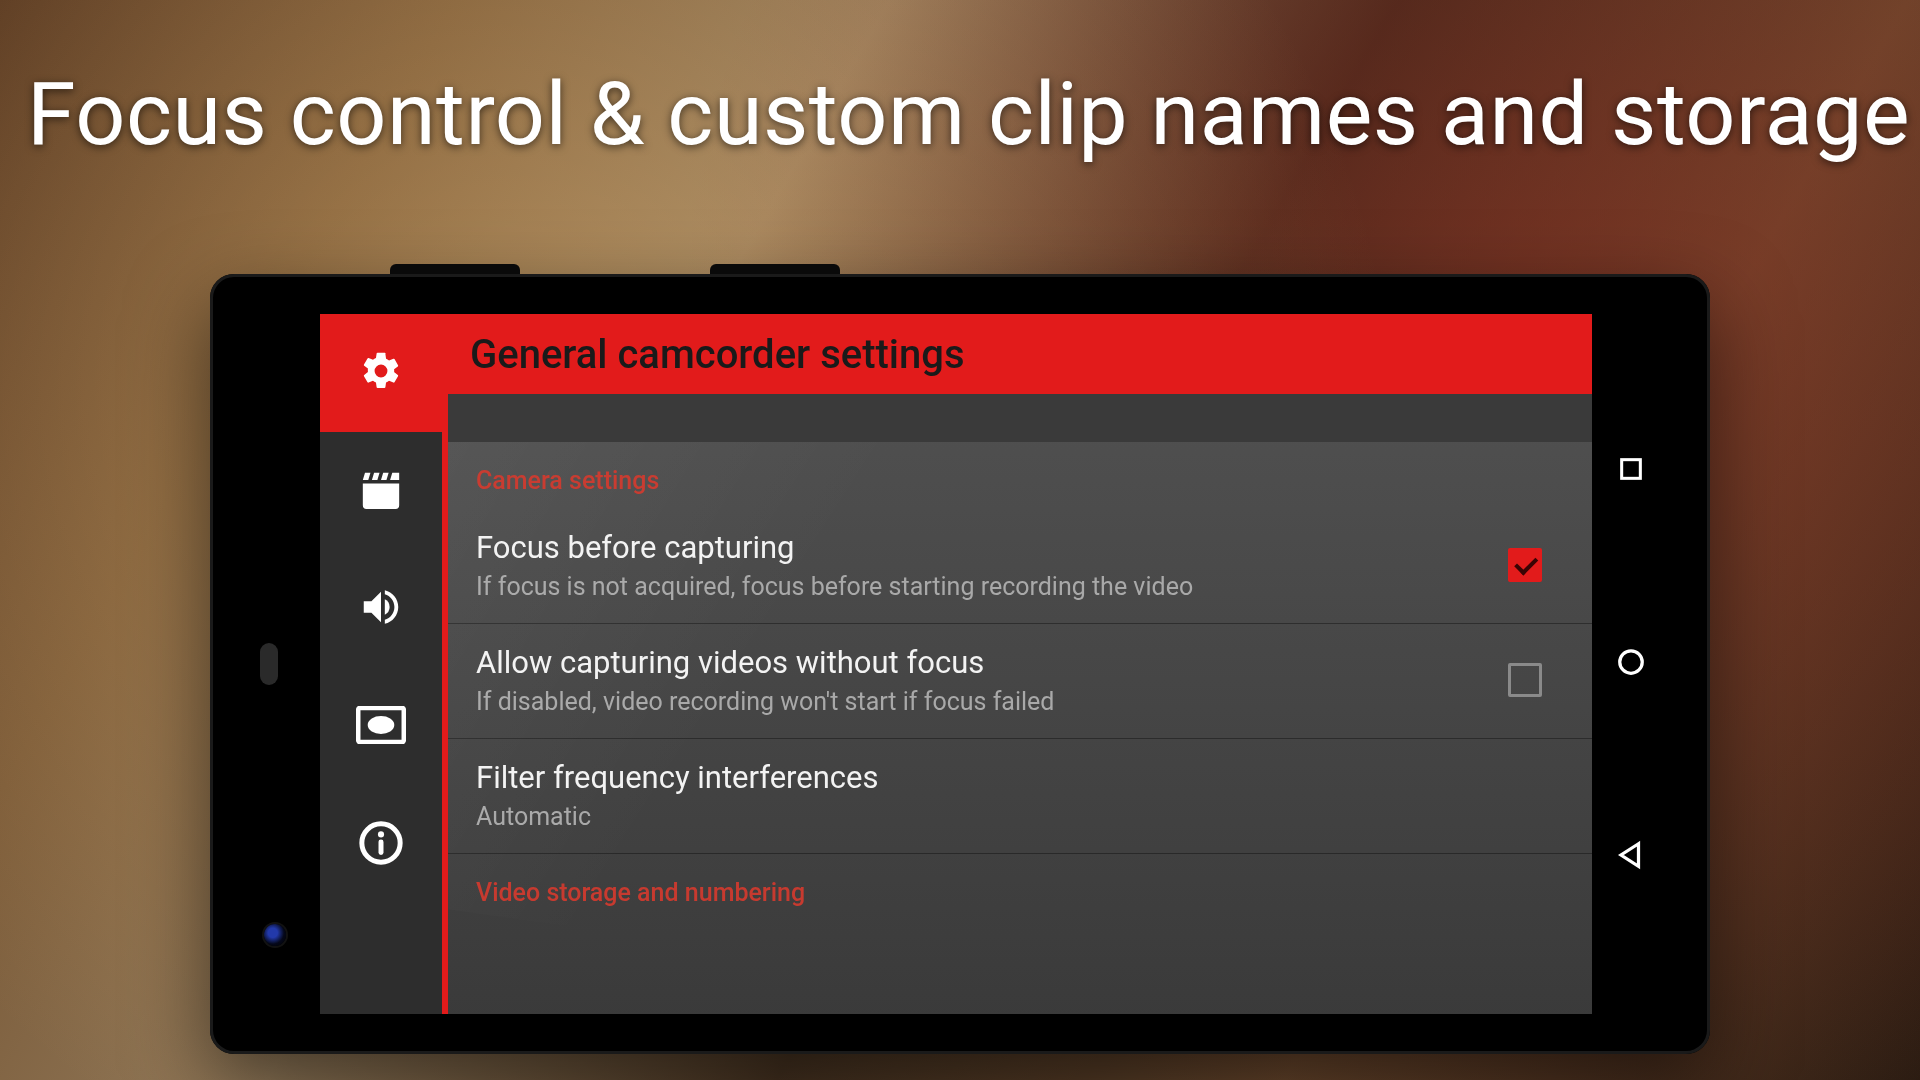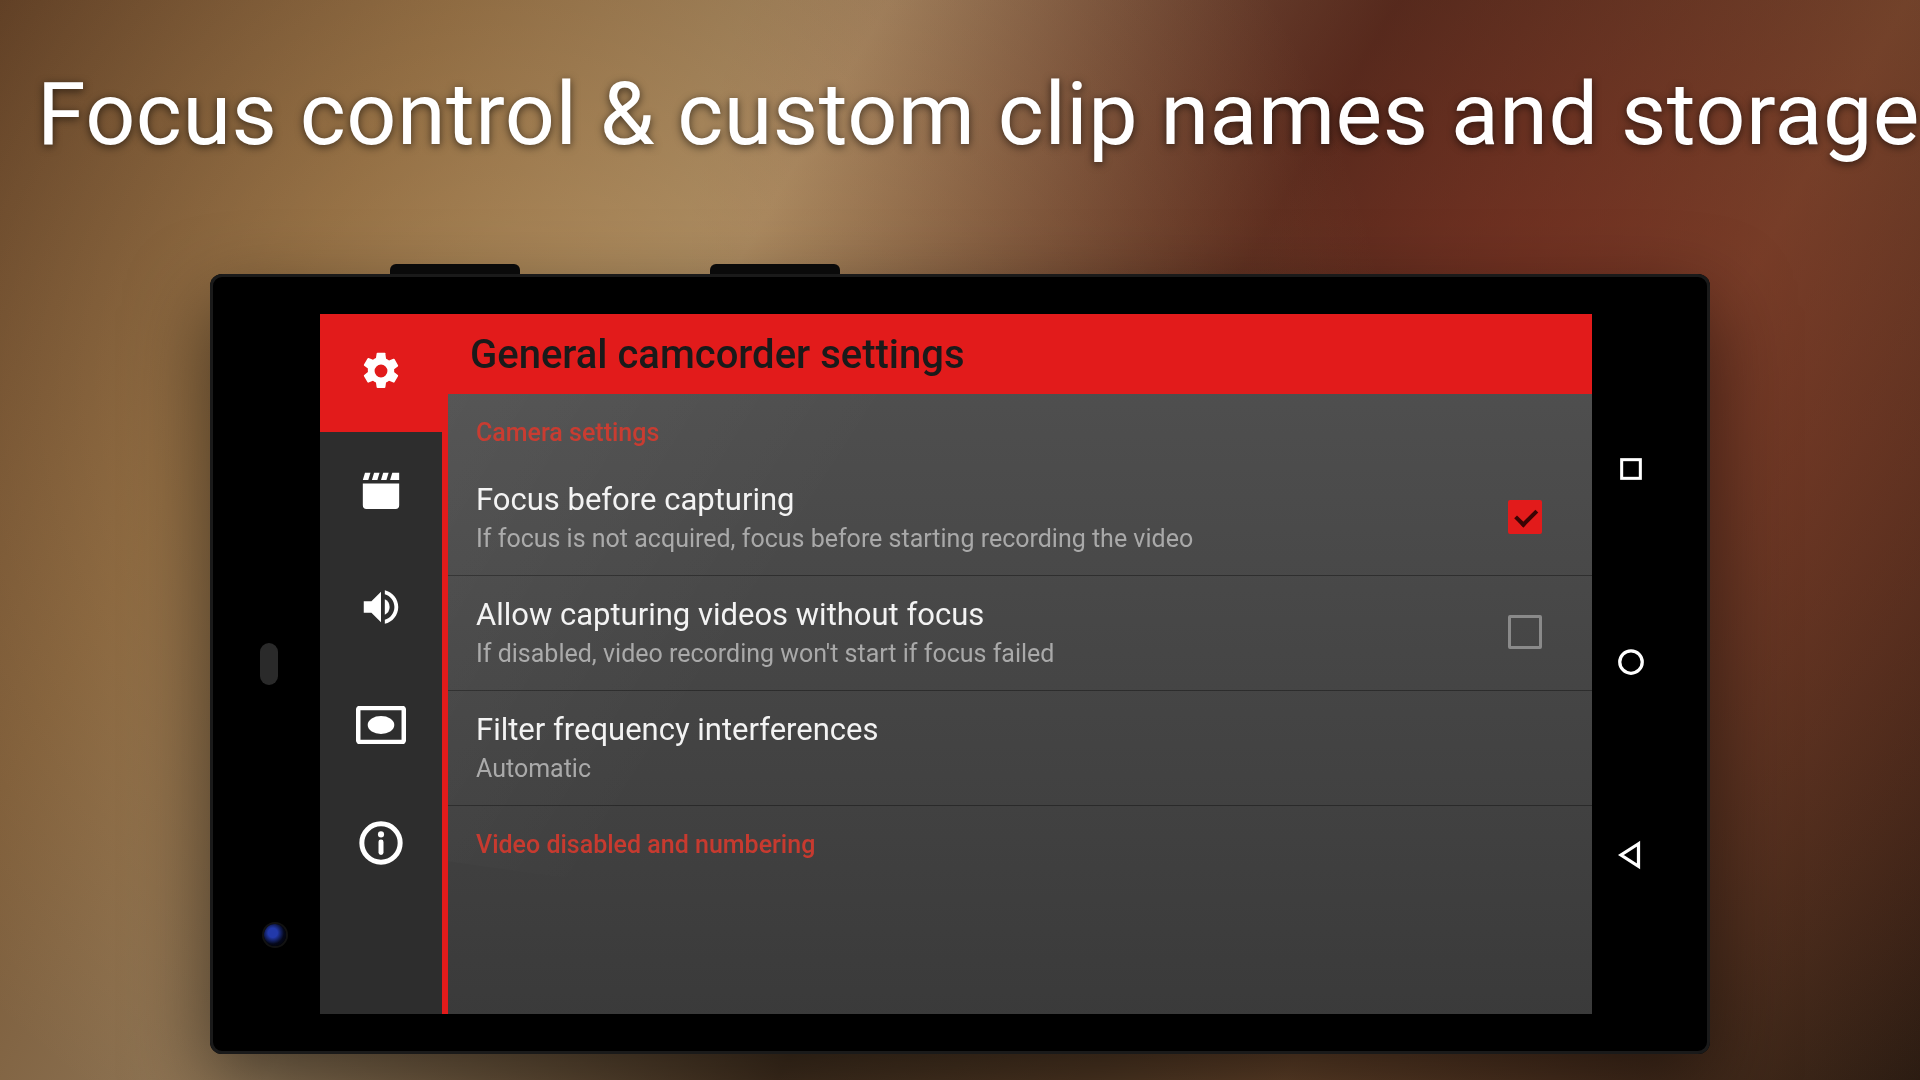--- a/index.html
+++ b/index.html
@@ -8,38 +8,38 @@
     background:
       radial-gradient(circle at 30% 40%, rgba(255,200,120,0.35), rgba(0,0,0,0) 55%),
       radial-gradient(circle at 80% 30%, rgba(140,40,30,0.55), rgba(0,0,0,0) 50%),
       linear-gradient(120deg, #5a3a22 0%, #7a5a38 18%, #91795a 35%, #3c2a1c 55%, #6a4a2e 75%, #2b1c12 100%);
     position: relative;
   }
   .headline {
     position: absolute;
     top: 62px;
     left: 0; right: 0;
-    text-align: right;
+    text-align: left;
     color: #ffffff;
     font-weight: 400;
     font-size: 88px;
     letter-spacing: 0.5px;
     text-shadow: 0 2px 8px rgba(0,0,0,0.6);
     padding-left: 27px;
   }
 
   
   .phone {
     position: absolute;
     left: 210px;
     top: 274px;
     width: 1500px;
     height: 780px;
     background: #000;
-    border-radius: 12px;
+    border-radius: 24px;
     box-shadow: 0 30px 80px rgba(0,0,0,0.55), inset 0 0 0 3px #1a1a1a;
   }
   .phone::before { 
     content: "";
     position: absolute;
     top: -10px; left: 180px;
     width: 130px; height: 10px;
     background: #0a0a0a;
     border-radius: 6px 6px 0 0;
     box-shadow: 320px 0 0 #0a0a0a;
@@ -106,20 +106,21 @@
     color: #1a1a1a;
     font-size: 40px;
     font-weight: 500;
   }
   .panel {
     flex: 1;
     background: linear-gradient(180deg, rgba(80,80,80,0.9), rgba(58,58,58,0.95));
     background-color: #3f3f3f;
     overflow: hidden;
     position: relative;
+    margin-top: 48px;
   }
   .glare {
     position: absolute;
     left: -120px; top: -260px;
     width: 760px; height: 760px;
     background: linear-gradient(115deg, rgba(255,255,255,0.07), rgba(255,255,255,0) 60%);
     transform: rotate(8deg);
     pointer-events: none;
   }
   .section-label {
@@ -234,21 +235,21 @@
             <div class="checkbox"></div>
           </div>
 
           <div class="row" style="border-bottom:1px solid rgba(0,0,0,0.35);">
             <div class="texts">
               <div class="title">Filter frequency interferences</div>
               <div class="sub">Automatic</div>
             </div>
           </div>
 
-          <div class="section-label">Video disabled and numbering</div>
+          <div class="section-label">Video storage and numbering</div>
 
 
         </div>
       </div>
     </div>
 
     <div class="navbar">
       <div class="navicon">
         <span>
           <svg width="28" height="28" viewBox="0 0 24 24">

